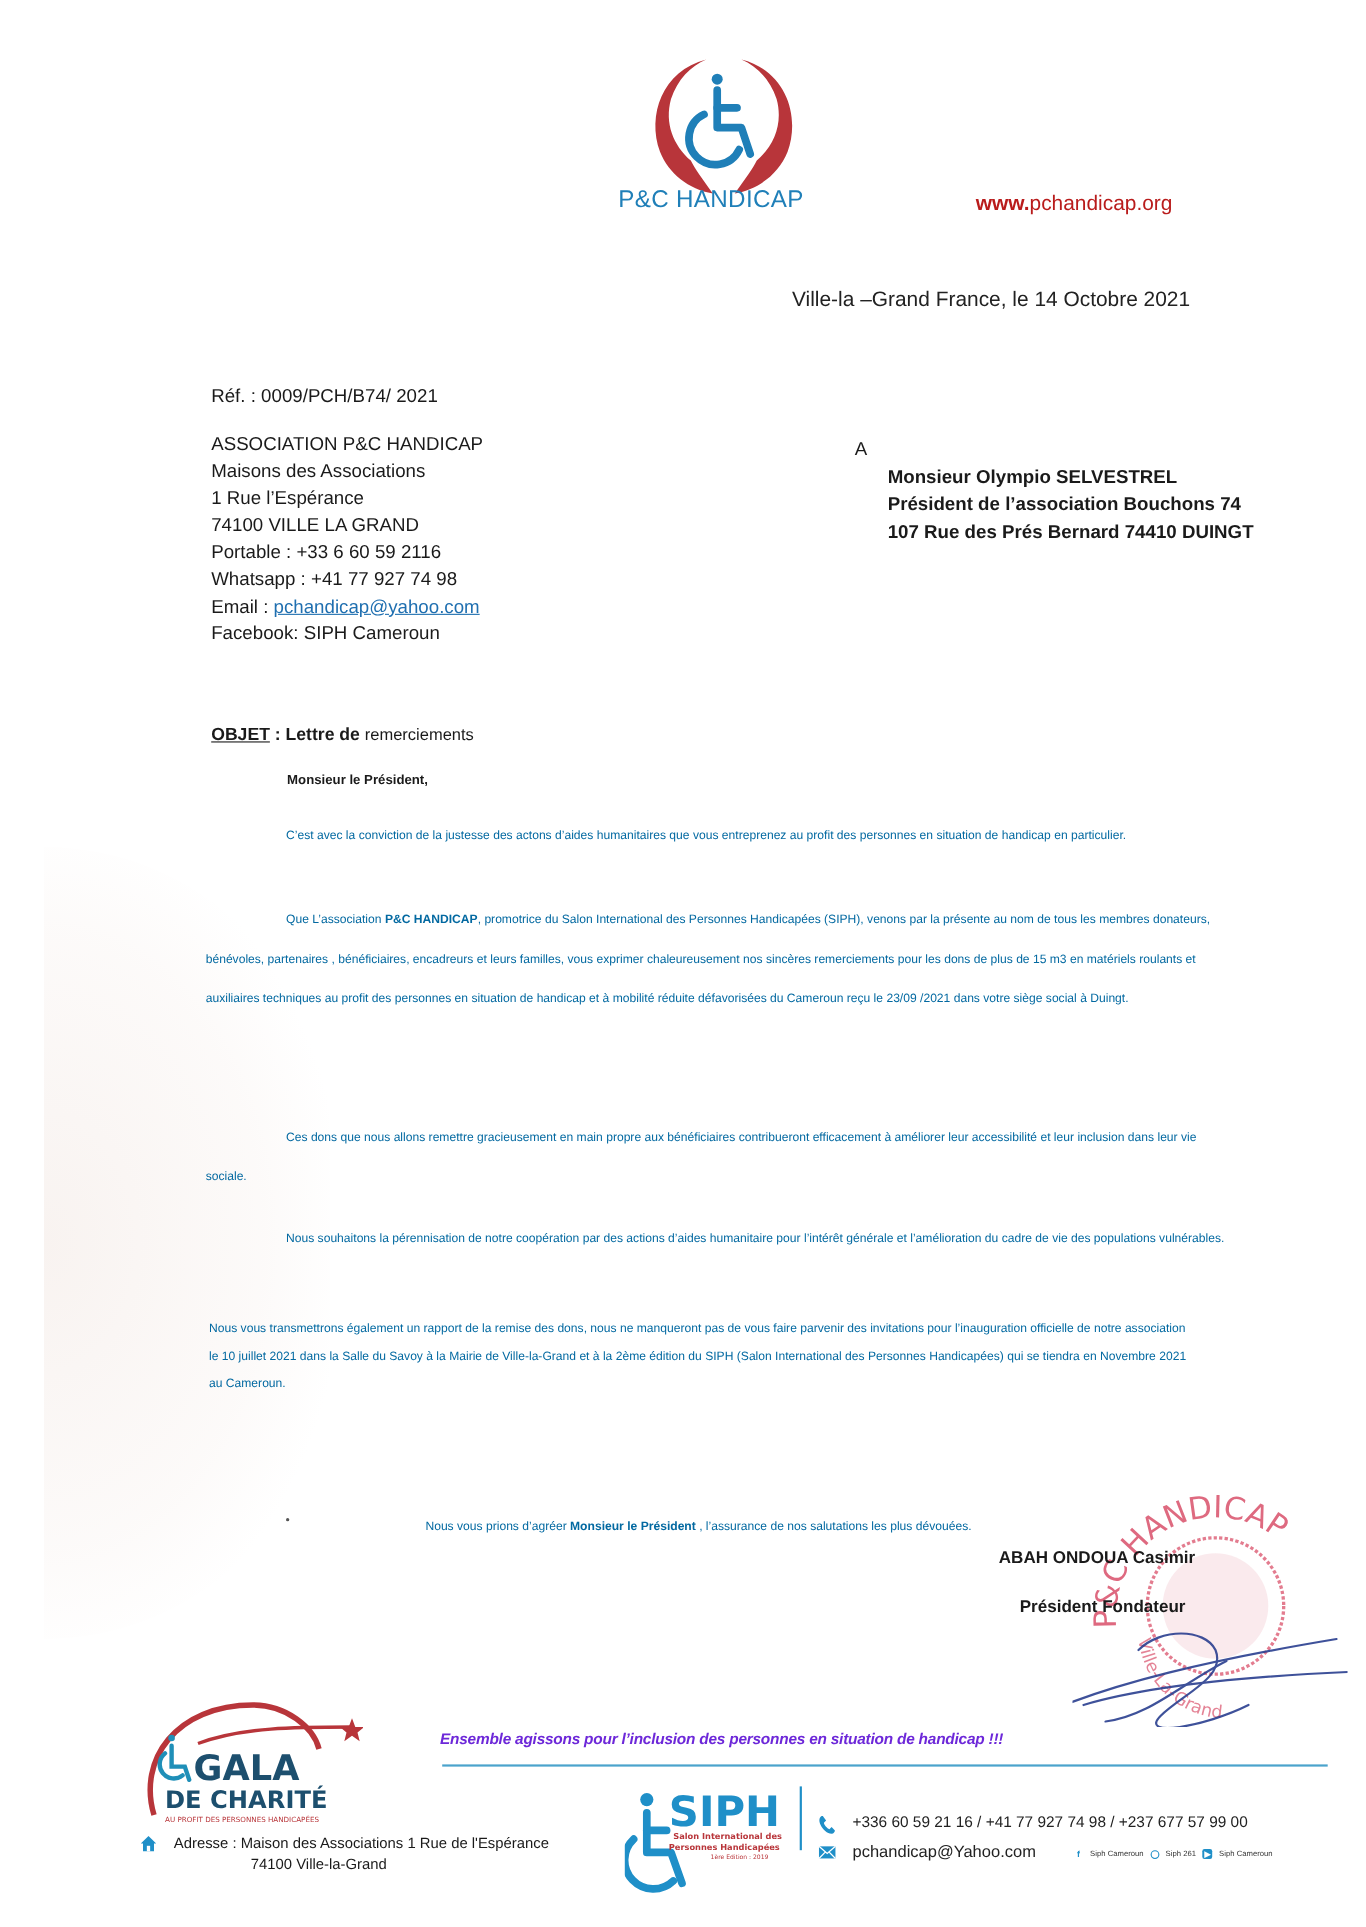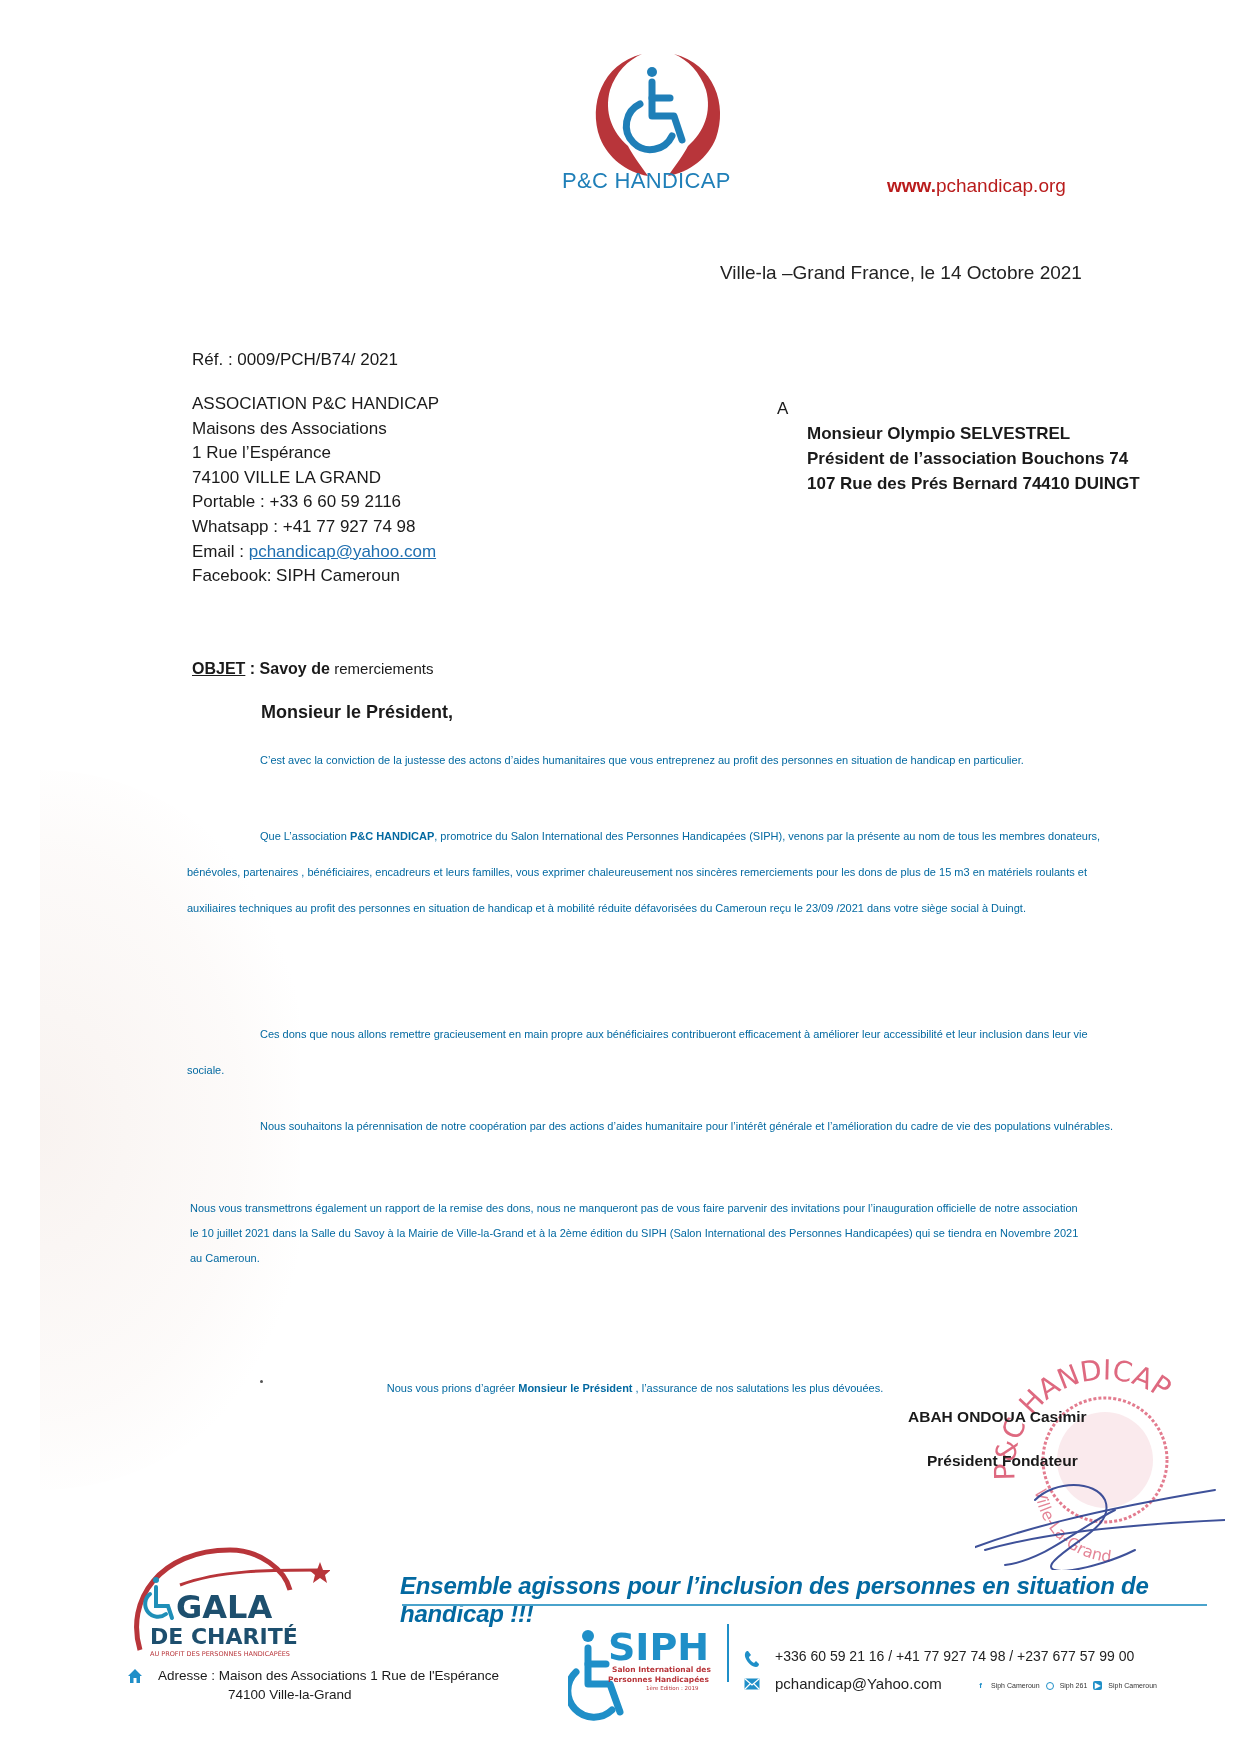--- a/index.html
+++ b/index.html
@@ -23,42 +23,42 @@
   .sender { left: 192px; top: 392px; font-size: 17px; line-height: 24.6px; }
   .sender .email-link { color: #1f6fb0; text-decoration: underline; }
 
   .recipient { left: 777px; top: 396px; font-size: 17px; line-height: 25px; }
   .recipient .bold { font-weight: 700; margin-left: 30px; }
 
   .objet { left: 192px; top: 660px; font-size: 16px; font-weight: 700; }
   .objet .ul { text-decoration: underline; }
   .objet .normal { font-weight: 400; font-size: 15px; }
 
-  .salutation { left: 261px; top: 702px; font-size: 18px; font-weight: 700; }
+  .salutation { left: 261px; top: 702px; font-size: 12px; font-weight: 700; }
 
   .para { left: 187px; width: 930px; font-size: 11px; line-height: 24px; color: #0369a1; }
   .para .indent { display: inline-block; width: 73px; }
   .p1 { top: 748px; }
   .p2 { top: 818px; line-height: 36px; }
   .p3 { top: 1016px; line-height: 36px; }
   .p4 { top: 1108px; line-height: 36px; }
   .p5 { left: 190px; top: 1196px; width: 890px; text-align: left; line-height: 25px; }
   .p6 { left: 190px; top: 1376px; width: 890px; text-align: center; }
   .bold { font-weight: 700; }
 
   .dot-mark { left: 260px; top: 1380px; width: 3px; height: 3px; background:#555; border-radius:50%; }
 
   .signer { left: 908px; top: 1408px; font-size: 15.5px; font-weight: 700; }
   .signer-title { left: 927px; top: 1452px; font-size: 15.5px; font-weight: 700; }
 
   .stamp { left: 975px; top: 1330px; width: 250px; height: 240px; }
 
   
   .gala { left: 120px; top: 1530px; width: 210px; height: 130px; }
-  .slogan { left: 400px; top: 1572px; font-size: 24px; font-weight: 700; font-style: italic; color: #0369a1; letter-spacing: -0.2px; }
+  .slogan { left: 400px; top: 1572px; font-size: 14px; font-weight: 700; font-style: italic; color: #6d28d9; letter-spacing: -0.2px; }
   .slogan-rule { left: 402px; top: 1604px; width: 805px; height: 2px; background: #4aa3cc; }
 
   .addr-icon { left: 127px; top: 1668px; width: 16px; height: 16px; }
   .addr { left: 158px; top: 1666px; font-size: 13.5px; line-height: 19px; }
   .addr .l2 { padding-left: 70px; }
 
   .siph { left: 568px; top: 1620px; width: 170px; height: 106px; }
   .siph-sep { left: 727px; top: 1624px; width: 2px; height: 58px; background:#1f8fc8; }
   .phone-icon { left: 744px; top: 1650px; width: 16px; height: 18px; }
   .phones { left: 775px; top: 1648px; font-size: 14px; color: #222; }
@@ -103,21 +103,21 @@
   <div>Facebook: SIPH Cameroun</div>
 </div>
 
 <div class="abs recipient">
   <div>A</div>
   <div class="bold">Monsieur  Olympio SELVESTREL</div>
   <div class="bold">Président de l’association Bouchons 74</div>
   <div class="bold">107 Rue des Prés Bernard 74410 DUINGT</div>
 </div>
 
-<div class="abs objet"><span class="ul">OBJET</span><span> : Savoy de </span><span class="normal">remerciements</span></div>
+<div class="abs objet"><span class="ul">OBJET</span><span> : Lettre de </span><span class="normal">remerciements</span></div>
 
 <div class="abs salutation">Monsieur  le Président,</div>
 
 <div class="abs para p1"><span class="indent"></span><span>C’est avec la conviction de la justesse des actons d’aides humanitaires que vous entreprenez  au profit des personnes en situation de handicap  en particulier.</span></div>
 <div class="abs para p2"><span class="indent"></span><span>Que  L’association </span><span class="bold">P&amp;C HANDICAP</span><span>, promotrice du Salon International des Personnes Handicapées (SIPH), venons par la présente  au nom de tous les membres donateurs, bénévoles, partenaires , bénéficiaires, encadreurs et leurs familles,  vous exprimer  chaleureusement nos sincères remerciements pour les dons de plus de 15 m3 en matériels  roulants et auxiliaires techniques au profit des personnes en situation de handicap et à mobilité réduite défavorisées du Cameroun reçu le 23/09 /2021 dans votre siège social à Duingt.</span></div>
 <div class="abs para p3"><span class="indent"></span><span>Ces dons que nous allons remettre gracieusement en main propre aux bénéficiaires  contribueront efficacement  à améliorer leur accessibilité et leur inclusion dans leur  vie sociale.</span></div>
 <div class="abs para p4"><span class="indent"></span><span>Nous souhaitons la pérennisation de notre coopération par des actions d’aides humanitaire  pour l’intérêt générale et l’amélioration du cadre de vie  des populations vulnérables.</span></div>
 <div class="abs para p5">Nous  vous transmettrons également un rapport de la remise des dons, nous ne manqueront pas de vous faire parvenir des invitations pour l’inauguration officielle de notre association le 10 juillet 2021 dans la Salle du Savoy à la Mairie de Ville-la-Grand et à la 2ème édition du SIPH (Salon International des Personnes Handicapées) qui se tiendra en Novembre 2021 au Cameroun.</div>
 <div class="abs para p6"><span>Nous vous prions d’agréer  </span><span class="bold">Monsieur  le Président</span><span>  , l’assurance de nos salutations les plus dévouées.</span></div>
 

